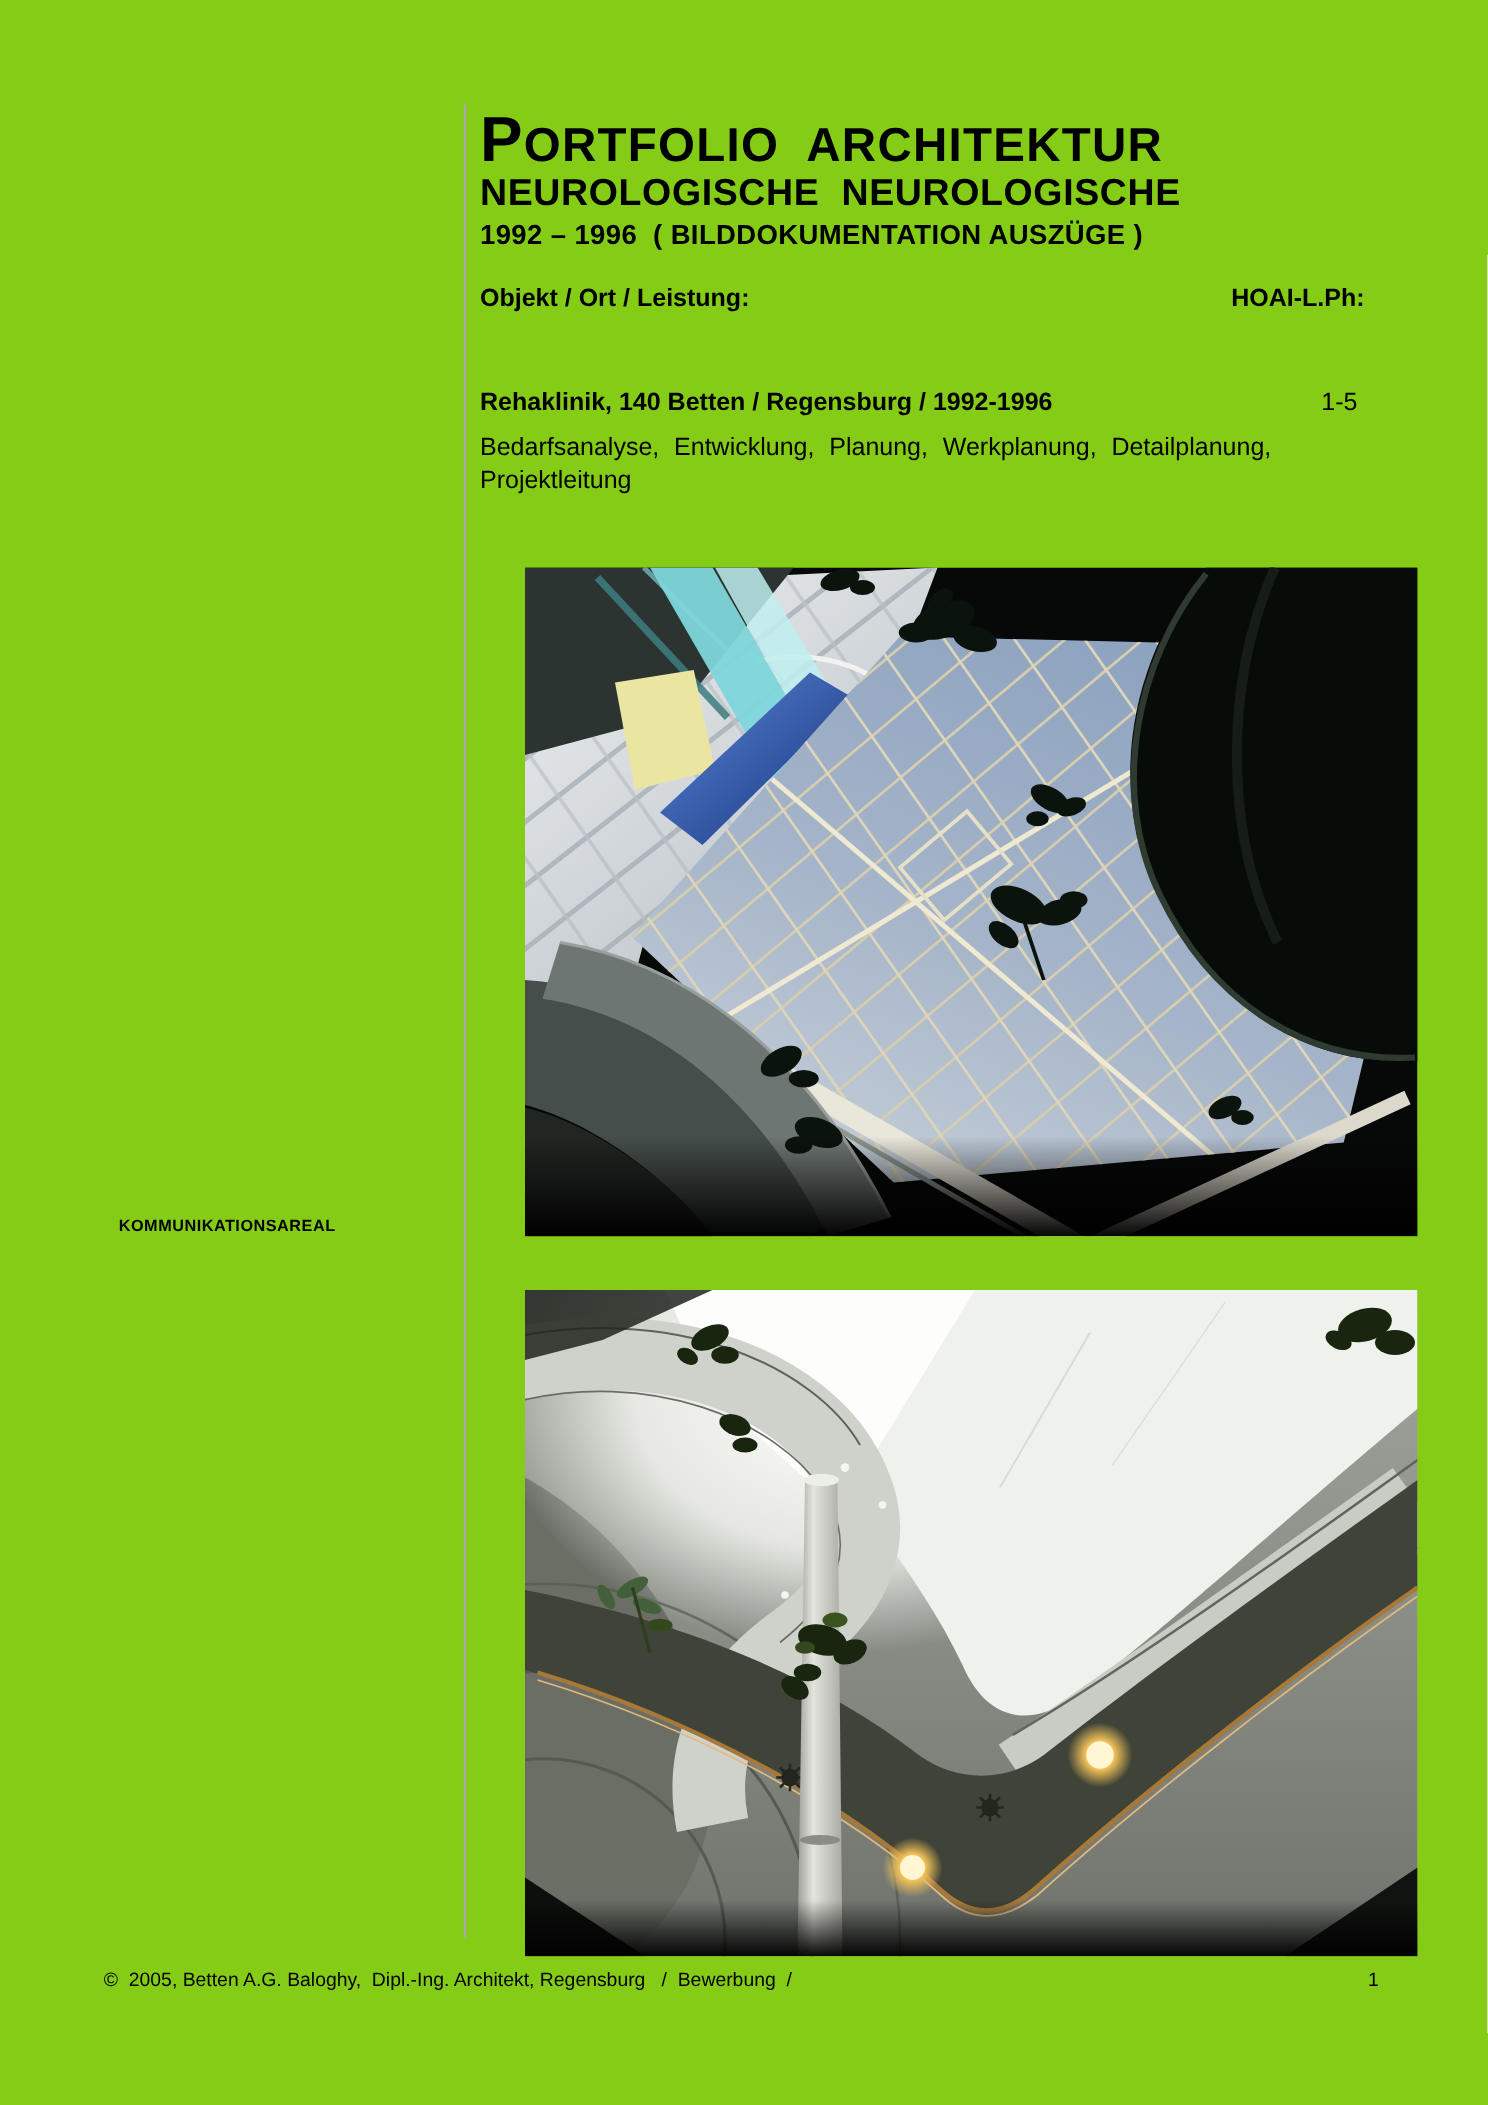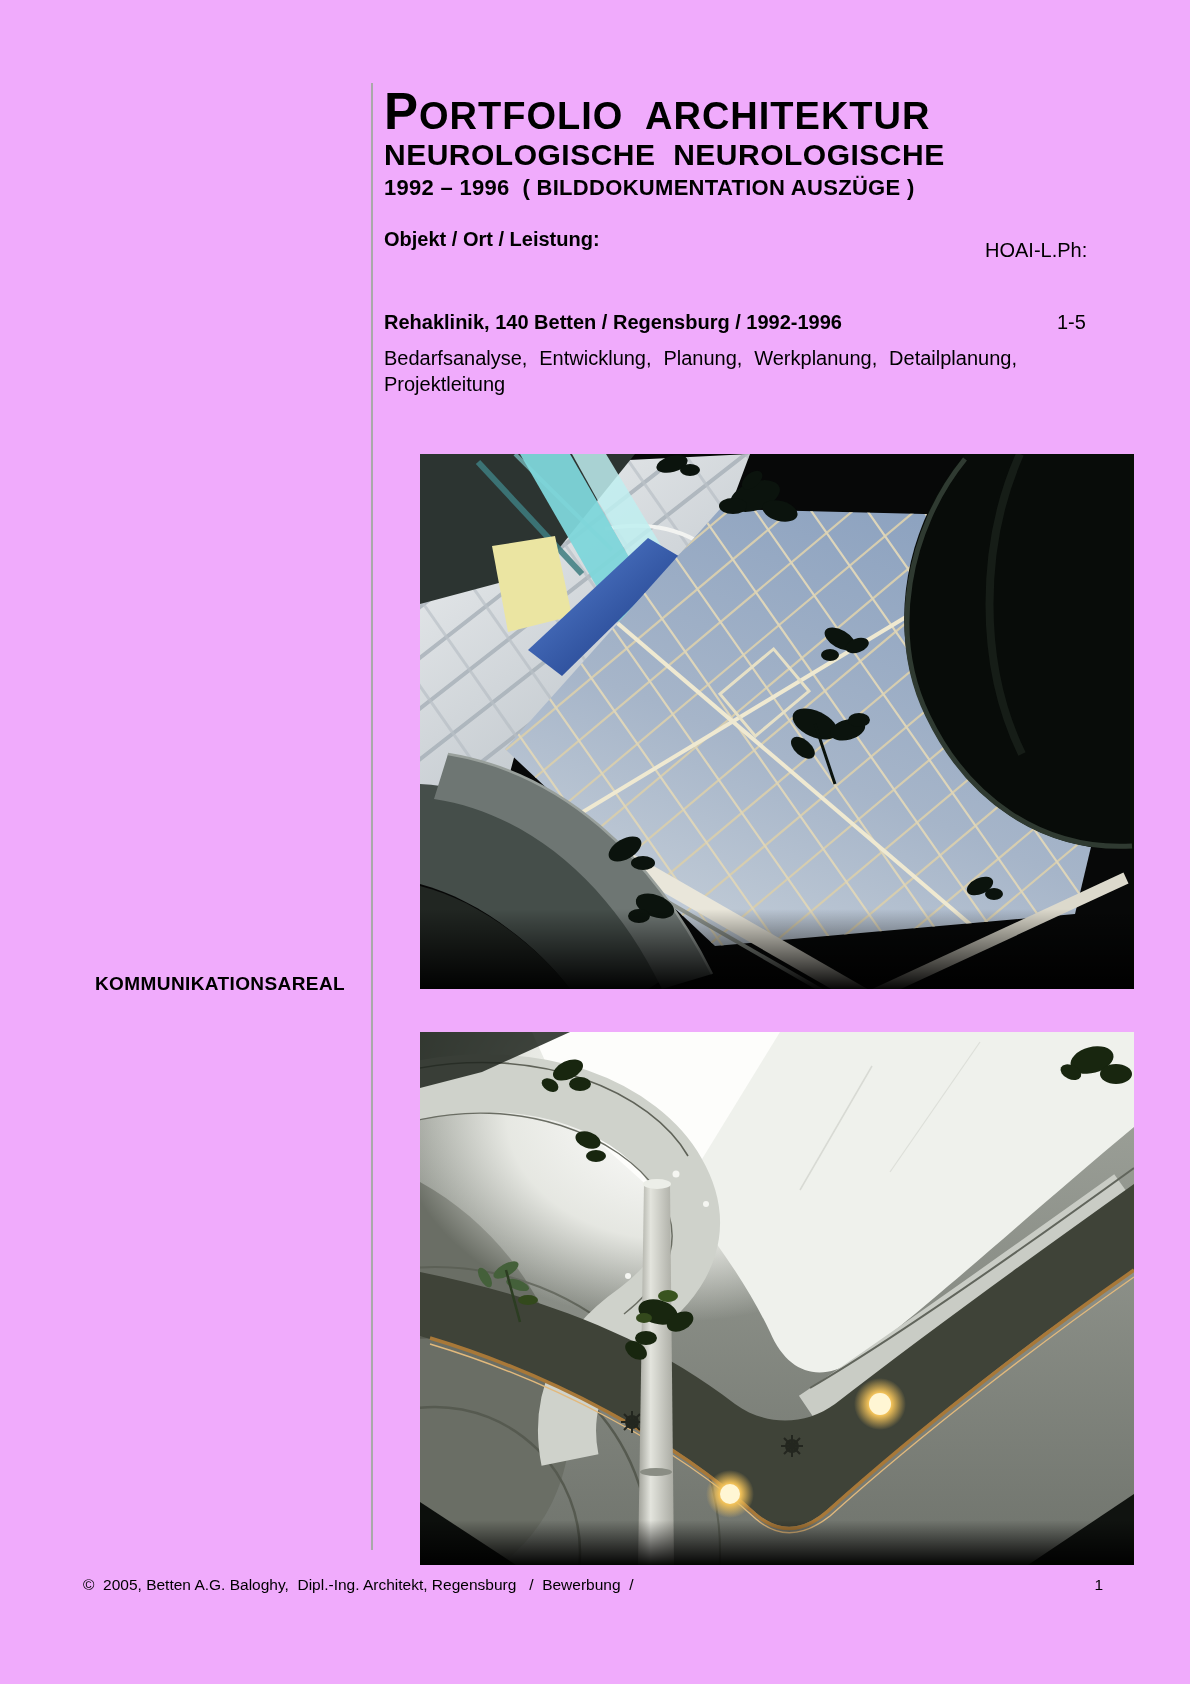--- a/index.html
+++ b/index.html
@@ -1,49 +1,49 @@
 <!DOCTYPE html>
 <html><head>
 <meta charset="utf-8">
 <style>
   html,body{margin:0;padding:0;background:#ffffff;}
   .page{
-    position:relative; width:1190px; height:1684px; background:#f0abfc;
+    position:relative; width:1190px; height:1684px; background:#84cc16;
     font-family:"Liberation Sans", sans-serif; color:#000; overflow:hidden;
   }
   .pre{white-space:pre-wrap;}
   .vrule{position:absolute; left:371px; top:83px; width:2px; height:1467px; background:#a9a9a9;}
   .title{
     position:absolute; left:384px; top:84px; font-size:38px; font-weight:bold;
     letter-spacing:1px; line-height:1.1;
   }
   .title::first-letter{font-size:51px;}
   .subtitle{
     position:absolute; left:384px; top:138px; font-size:30px; font-weight:bold;
     letter-spacing:.5px; line-height:1.1;
   }
   .dateline{
     position:absolute; left:384px; top:175px; font-size:22px; font-weight:bold;
     letter-spacing:.3px;
   }
   .collabel-left{position:absolute; left:384px; top:228px; font-size:20px; font-weight:bold;}
-  .collabel-right{position:absolute; left:985px; top:228px; font-size:20px; font-weight:normal;margin-top:11px;}
+  .collabel-right{position:absolute; left:985px; top:228px; font-size:20px; font-weight:bold;}
   .project-title{position:absolute; left:384px; top:311px; font-size:20px; font-weight:bold;}
   .project-phases{position:absolute; left:1057px; top:311px; font-size:20px; font-weight:normal;}
   .services-1{
     position:absolute; left:384px; top:347px; width:633px; font-size:20px;
     text-align:justify; text-align-last:justify;
   }
   .services-2{position:absolute; left:384px; top:373px; font-size:20px;}
   .photo{position:absolute; left:380px; width:714px; display:block;}
   .photo1{top:438px; height:535px;}
   .photo2{top:1016px; height:533px;}
   .photo svg{display:block; width:100%; height:100%;}
   .side-caption{
-    position:absolute; left:95px; top:973px; font-size:19px; font-weight:bold;
+    position:absolute; left:95px; top:973px; font-size:13px; font-weight:bold;
     letter-spacing:.4px;
   }
   .footer{position:absolute; left:83px; top:1576px; font-size:15.5px;}
   .pagenum{position:absolute; left:1075px; top:1576px; width:28px; font-size:15.5px; text-align:right;}
 </style>
 </head>
 <body>
 
 <div class="page">
 

